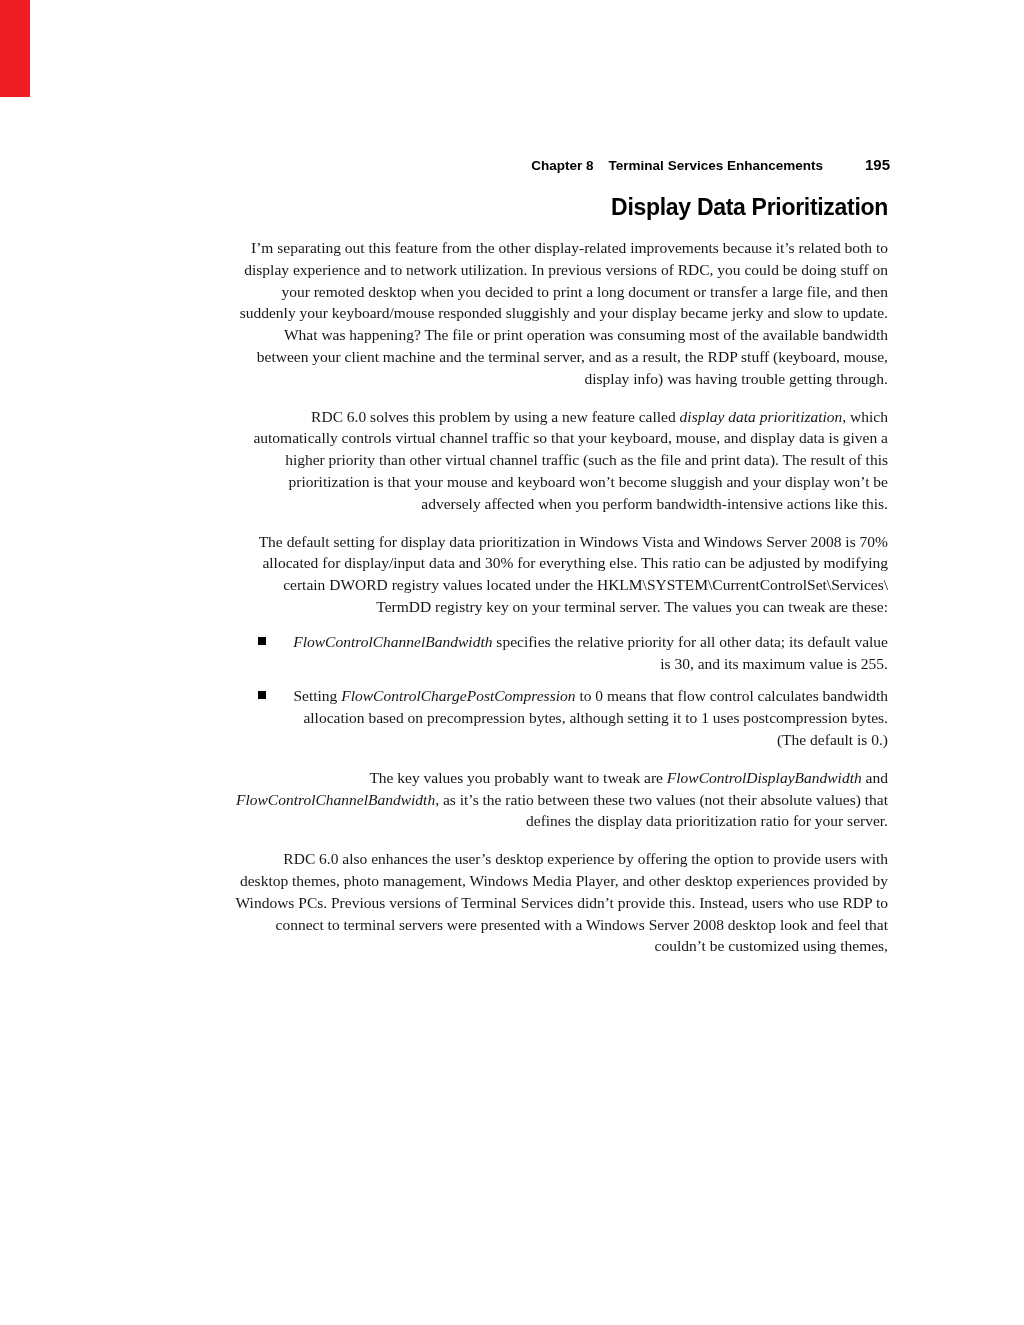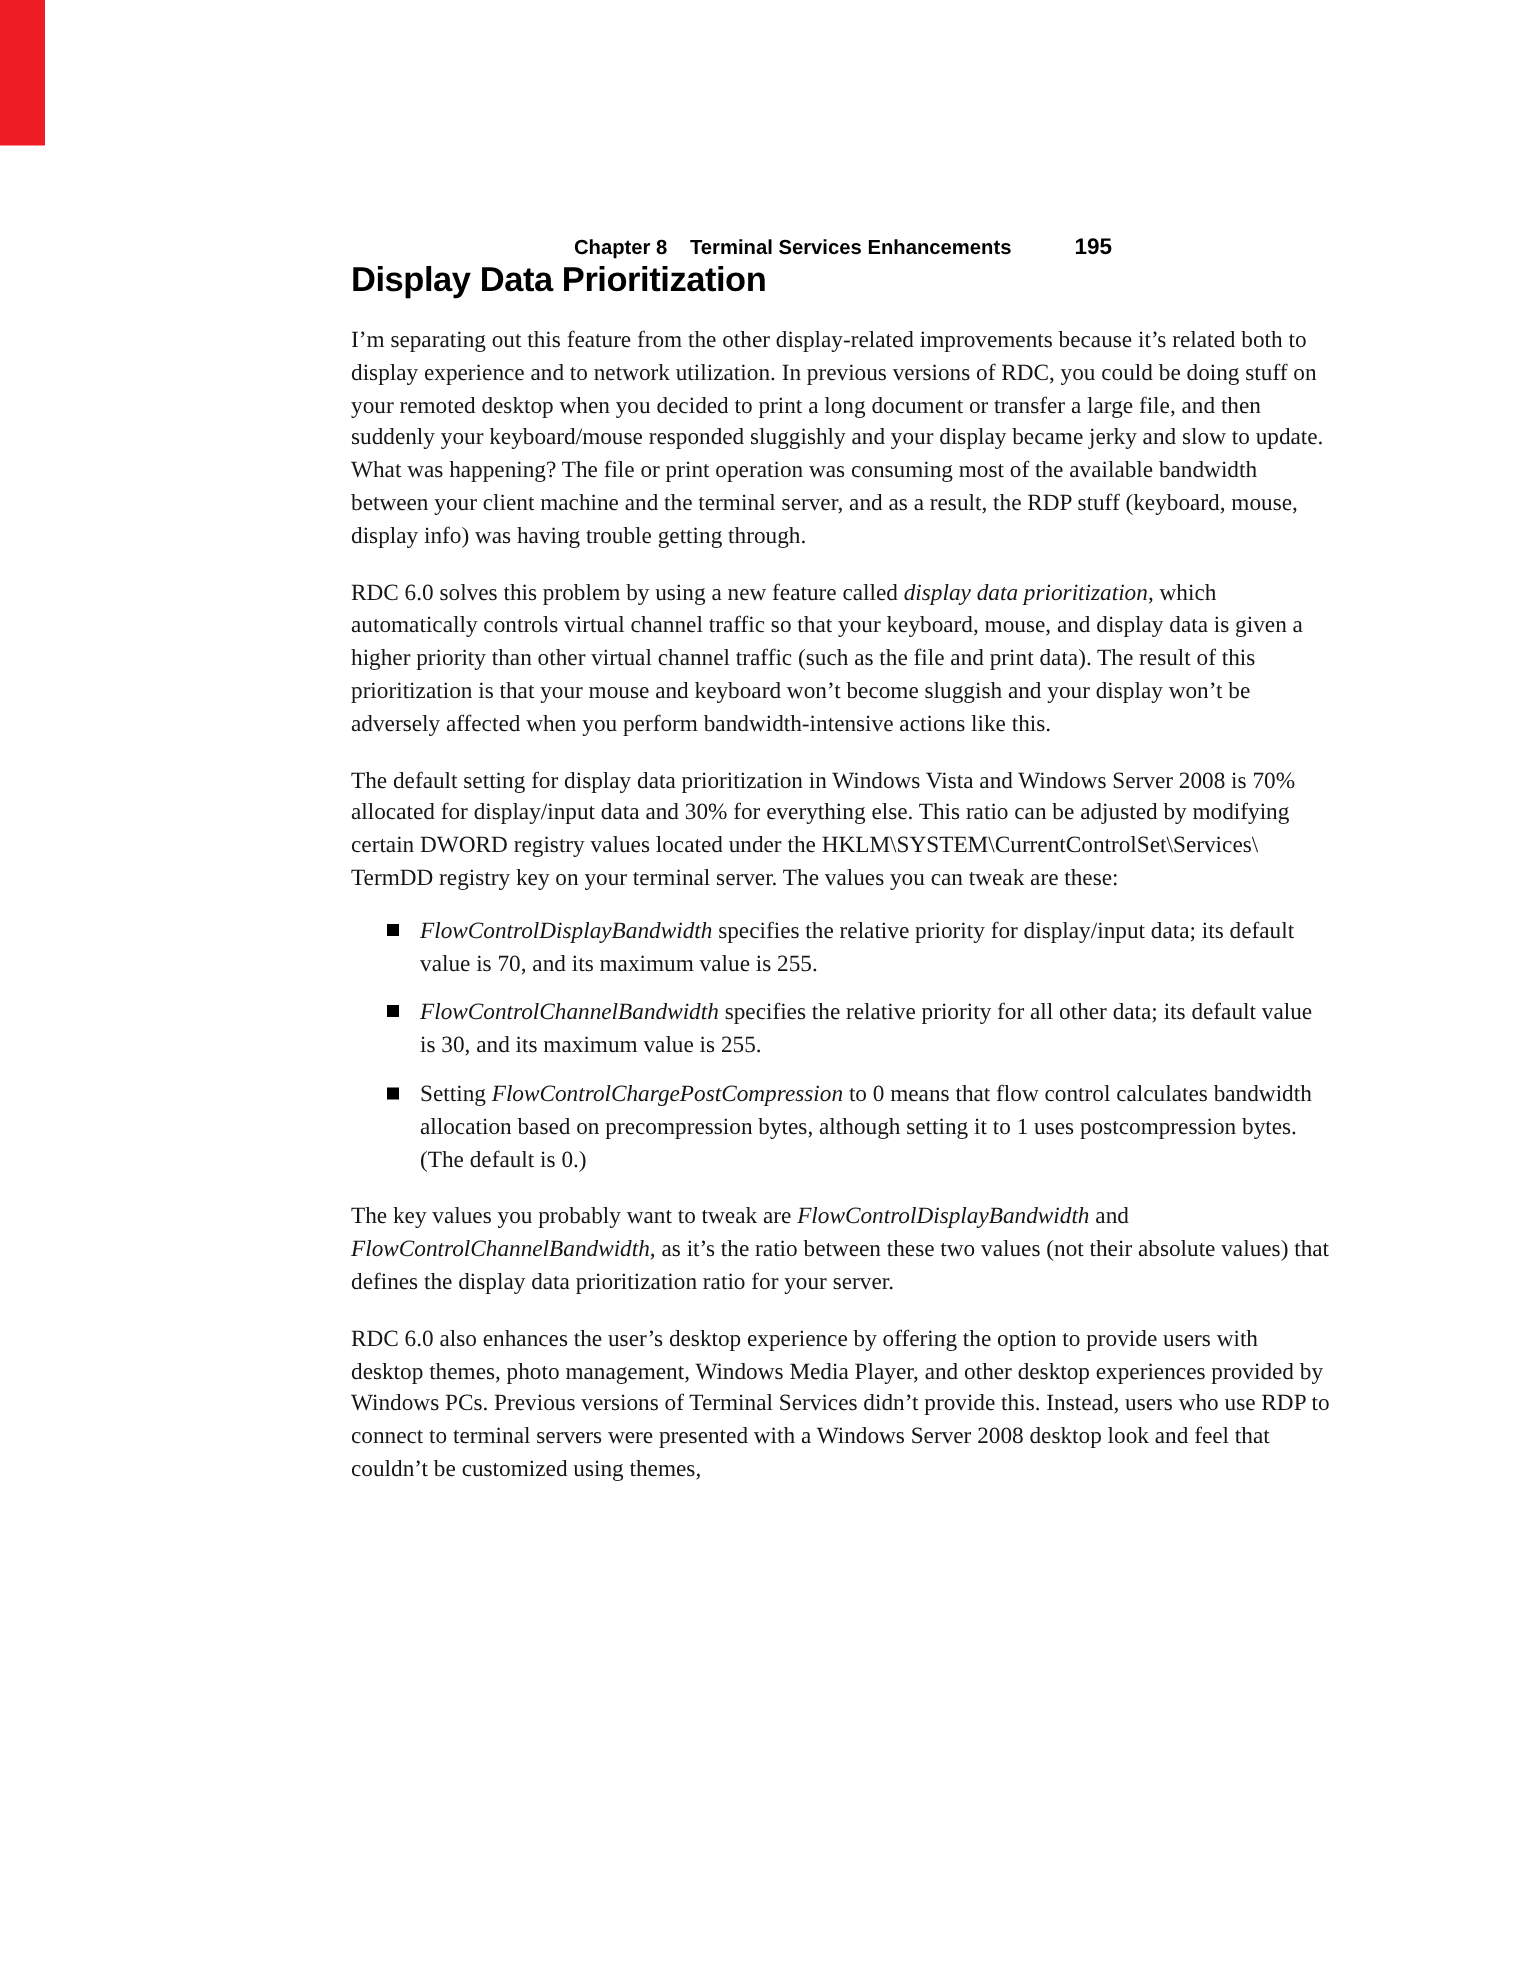--- a/index.html
+++ b/index.html
@@ -13,33 +13,34 @@
   }
   .red-bar {
     position: absolute;
     left: 0; top: 0;
     width: 30px; height: 97px;
     background: #ee1c24; 
   }
   .running-head {
     position: absolute;
     top: 156px; left: 234px; width: 656px;
-    text-align: center;
+    text-align: right;
     font-family: "Liberation Sans", sans-serif;
     font-weight: bold;
     font-size: 13.5px;
     color: #000000;
     white-space: nowrap;
   }
   .running-head .chapter { margin-right: 15px; }
   .running-head .pagenum { margin-left: 42px; font-size: 15px; }
   .content {
     position: absolute;
-    left: 234px; top: 172px; width: 654px;
+    left: 234px; top: 193px; width: 654px;
     color: #161616;
+    text-align: right;
   }
   h1.sec {
     font-family: "Liberation Sans", sans-serif;
     font-weight: bold;
     font-size: 23px;
     line-height: 28px;
     color: #000000;
     letter-spacing: -0.3px;
     margin: 0 0 11px 0;
   }
@@ -88,24 +89,20 @@
     <p class="body"><span>RDC 6.0 solves this problem by using a new feature called </span><i>display data prioritization</i><span>, which automatically controls virtual channel traffic so that your keyboard, mouse, and display data is given a higher priority than other virtual channel traffic (such as the file and print data). The result of this prioritization is that your mouse and keyboard won’t become sluggish and your display won’t be adversely affected when you perform bandwidth-intensive actions like this.</span></p>
 
     <p class="body"><span>The default setting for display data prioritization in Windows Vista and Windows Server 2008 is 70% allocated for display/input data and 30% for everything else. This ratio can be adjusted by modifying certain DWORD registry values located under the HKLM\​SYSTEM\​CurrentControlSet\​Services\​TermDD registry key on your terminal server. The values you can tweak are these:</span></p>
 
     <ul class="vals">
       <li>
         <span class="sq"></span>
       </li>
       <li>
         <span class="sq"></span>
-        <span><i>FlowControlDisplayBandwidth</i><span> specifies the relative priority for display/input data; its default value is 70, and its maximum value is 255.</span></span>
-      </li>
-      <li>
-        <span class="sq"></span>
         <span><i>FlowControlChannelBandwidth</i><span> specifies the relative priority for all other data; its default value is 30, and its maximum value is 255.</span></span>
       </li>
       <li>
         <span class="sq"></span>
         <span><span>Setting </span><i>FlowControlChargePostCompression</i><span> to 0 means that flow control calculates bandwidth allocation based on precompression bytes, although setting it to 1 uses postcompression bytes. (The default is 0.)</span></span>
       </li>
     </ul>
 
     <p class="body"><span>The key values you probably want to tweak are </span><i>FlowControlDisplayBandwidth</i><span> and </span><i>FlowControlChannelBandwidth</i><span>, as it’s the ratio between these two values (not their absolute values) that defines the display data prioritization ratio for your server.</span></p>
 

